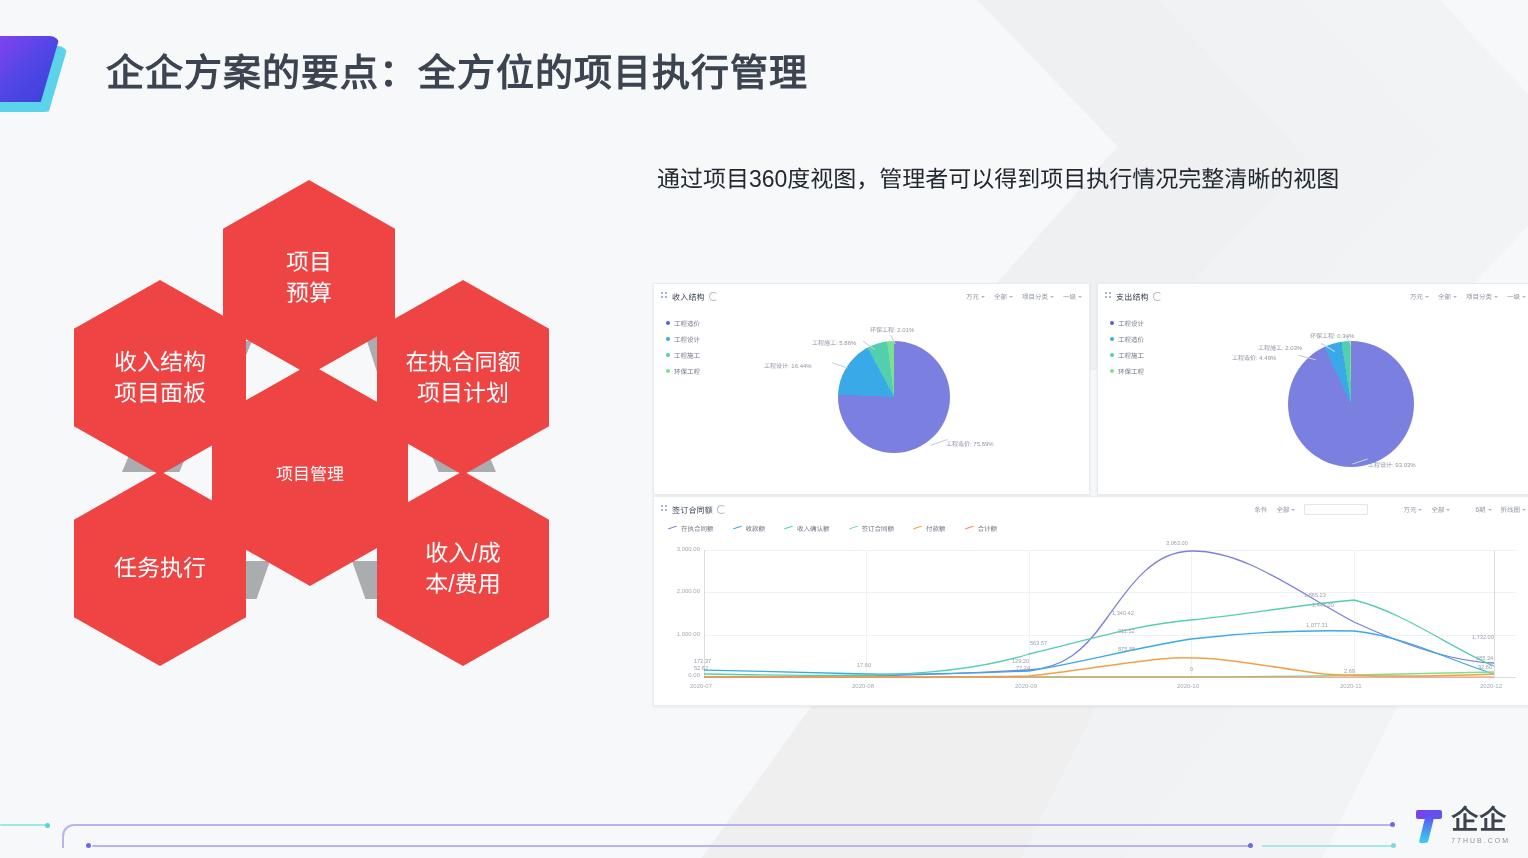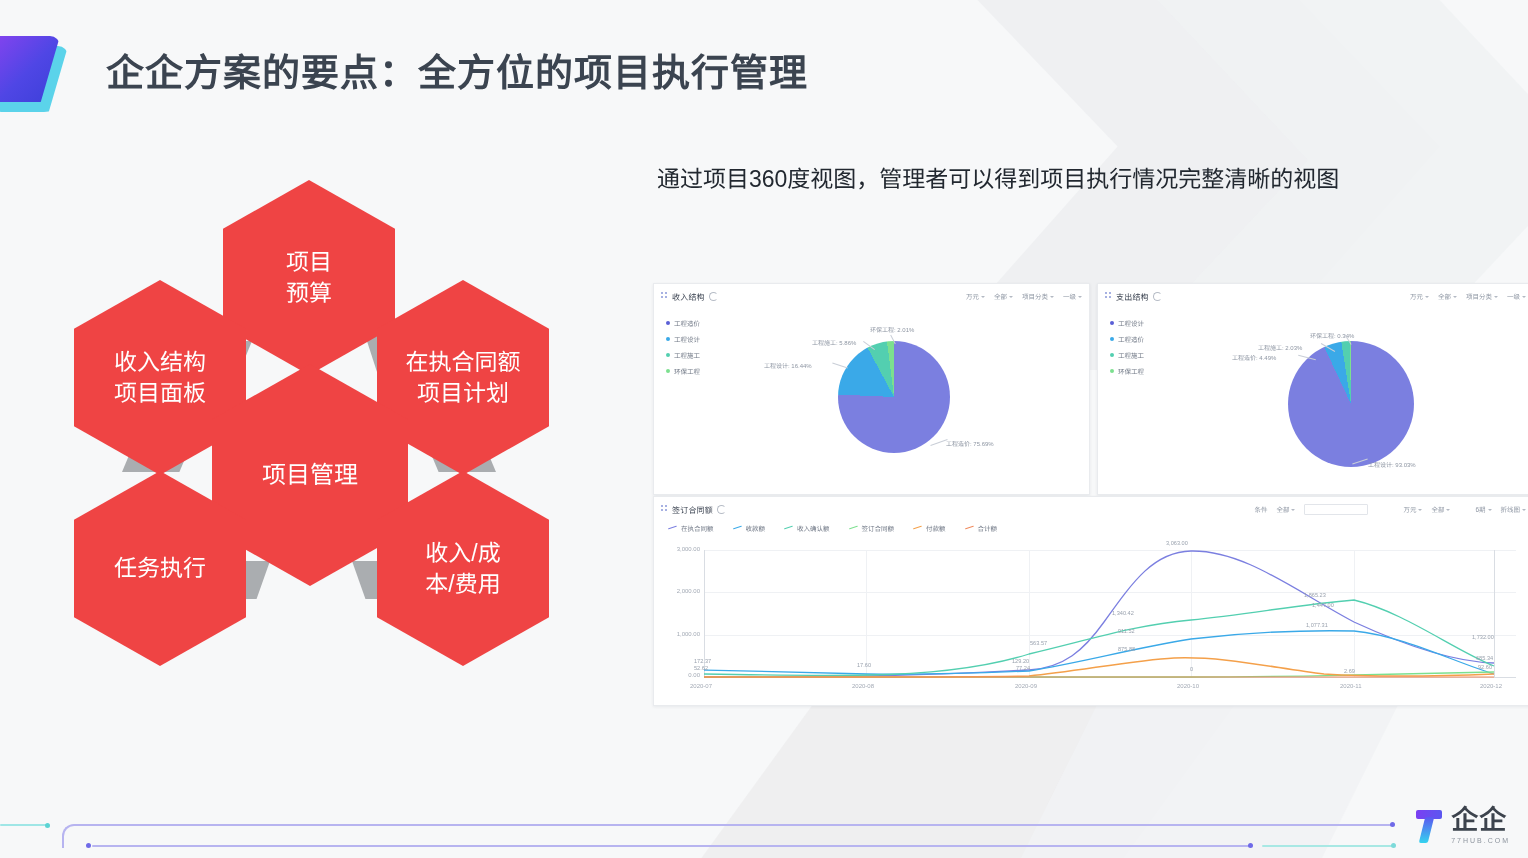--- a/index.html
+++ b/index.html
@@ -64,21 +64,21 @@
   .hex-wrap{position:absolute;left:60px;top:180px;width:560px;height:580px;}
   .hex{
     position:absolute;
     background:#ef4444;
     clip-path:polygon(50% 0%, 100% 25%, 100% 75%, 50% 100%, 0% 75%, 0% 25%);
     display:flex;flex-direction:column;align-items:center;justify-content:center;
     color:#fff;text-align:center;line-height:1.34;
   }
   .hex span{display:block;}
   .hex.small{width:172px;height:195px;font-size:23px;}
-  .hex.center{width:196px;height:222px;font-size:24px;}
+  .hex.center{width:196px;height:222px;font-size:17px;}
   .conn{position:absolute;background:#aaadb0;}
 
   
   .card{
     position:absolute;background:#fff;
     border:1px solid #e9ebee;
     box-shadow:0 1px 3px rgba(20,30,60,.07);
   }
   .card-head{
     position:relative;height:24px;

